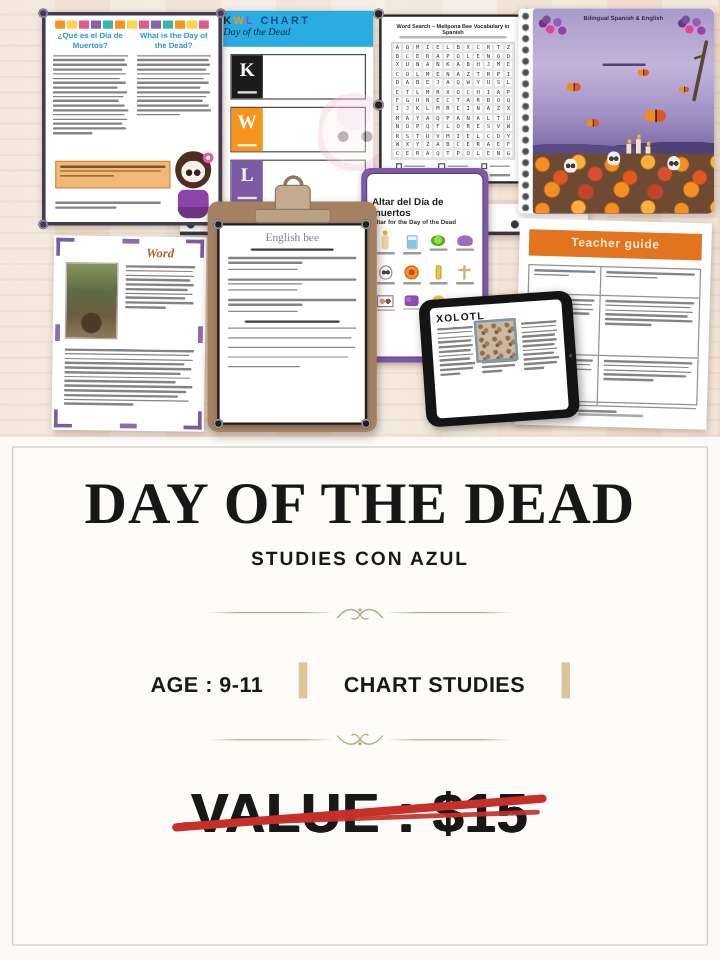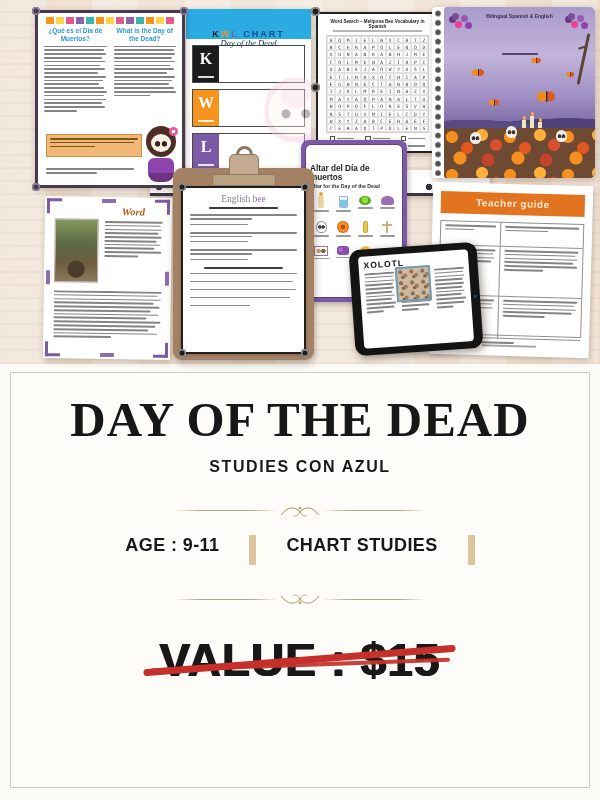--- a/index.html
+++ b/index.html
@@ -44,21 +44,21 @@
   .girl .flower{position:absolute;top:1px;right:1px;width:9px;height:9px;border-radius:50%;background:radial-gradient(circle,#fff 1.5px,#e85a9b 2px 4.5px)}
   .girl .dress{position:absolute;bottom:0;left:5px;width:26px;height:24px;border-radius:6px 6px 9px 9px;background:#8e44ad;background-image:linear-gradient(transparent 62%,#6c3483 62%)}
 
   
   .pg-strip{left:150px;top:170px;width:340px;height:26px;z-index:1;border-bottom:3px solid #3a3344}
   .pg-strip::after{content:"";position:absolute;left:0;right:0;bottom:1px;height:10px;
     background-image:radial-gradient(circle at 9px 5px,#3a3344 3px,transparent 3.6px);background-size:30px 10px}
 
   
   .pg-kwl{left:186px;top:9px;width:125px;height:176px;z-index:2;padding:0 0 4px}
-  .kwl-head{background:var(--kwl-blue);height:30px;text-align:center;padding-top:20px}
+  .kwl-head{background:var(--kwl-blue);height:30px;text-align:left;padding-top:3px}
   .kwl-t{font-size:9px;font-weight:bold;letter-spacing:2px;color:#0e4d82}
   .kwl-s{font-family:"Liberation Serif",serif;font-style:italic;font-size:8.5px;color:#0d2b47;margin-top:-1px}
   .kwl-rows{padding:6px 6px 0}
   .kwl-row{display:flex;border:1px solid #4a4a4a;height:38px;margin-bottom:6px;background:#fff}
   .kwl-box{flex:0 0 26px;color:#fff;text-align:center;position:relative}
   .kwl-box b{font-family:"Liberation Serif",serif;font-size:16px;line-height:26px}
   .kwl-box::after{content:"";position:absolute;left:5px;right:5px;bottom:4px;height:2px;background:rgba(255,255,255,.85)}
   .kwl-skull{position:absolute;right:-14px;top:58px;width:60px;height:90px;opacity:.4;z-index:4;border-radius:50% 50% 45% 45%;
     background:
       radial-gradient(circle at 35% 52%,#5a4452 4px,transparent 5px),
@@ -193,21 +193,21 @@
   .tg-foot{position:absolute;left:50%;bottom:9px;width:54px;height:2px;margin-left:-27px;background:#a8a8a8}
 
   
   .info-card{position:absolute;left:10px;right:10px;top:372px;bottom:12px;background:#fdfcf8;border:1px solid #cccbc7;text-align:center;padding-top:20px}
   .title{font-family:"Liberation Serif",serif;font-weight:bold;font-size:49px;letter-spacing:1px;color:#171717;line-height:1.1}
   .subtitle{margin-top:11px;font-size:16px;font-weight:bold;letter-spacing:1.6px;color:#181818}
   .desc{margin:36px auto 0;width:545px;font-size:20px;line-height:1.72;color:#2b2b2b}
   .divider{margin-top:26px;display:flex;align-items:center;justify-content:center;color:var(--gold)}
   .divider.flip{transform:scaleY(-1)}
   .dv-line{width:104px;height:1px;background:linear-gradient(90deg,transparent,currentColor 25%,currentColor 75%,transparent)}
-  .meta-row{margin-top:15px;display:flex;align-items:flex-start;justify-content:center;gap:30px}
+  .meta-row{margin-top:32px;display:flex;align-items:flex-end;justify-content:center;gap:30px}
   .meta-row span.mt{font-size:18px;font-weight:bold;color:#181818;letter-spacing:.4px}
   .meta-bar{width:7px;height:30px;background:var(--sep)}
   .value-wrap{position:relative;display:inline-block;margin-top:24px}
   .value{font-size:46px;font-weight:bold;color:#181818;letter-spacing:1px;text-shadow:.7px 0 0 #181818,-.7px 0 0 #181818}
   .strike-a{position:absolute;left:-16px;right:-16px;top:44%;height:7px;background:var(--strike);border-radius:4px;transform:rotate(-4.5deg)}
   .strike-b{position:absolute;left:-8px;right:-10px;top:55%;height:3.5px;background:var(--strike);border-radius:3px;transform:rotate(-2deg);opacity:.92}
 </style>
 </head>
 <body>
 

